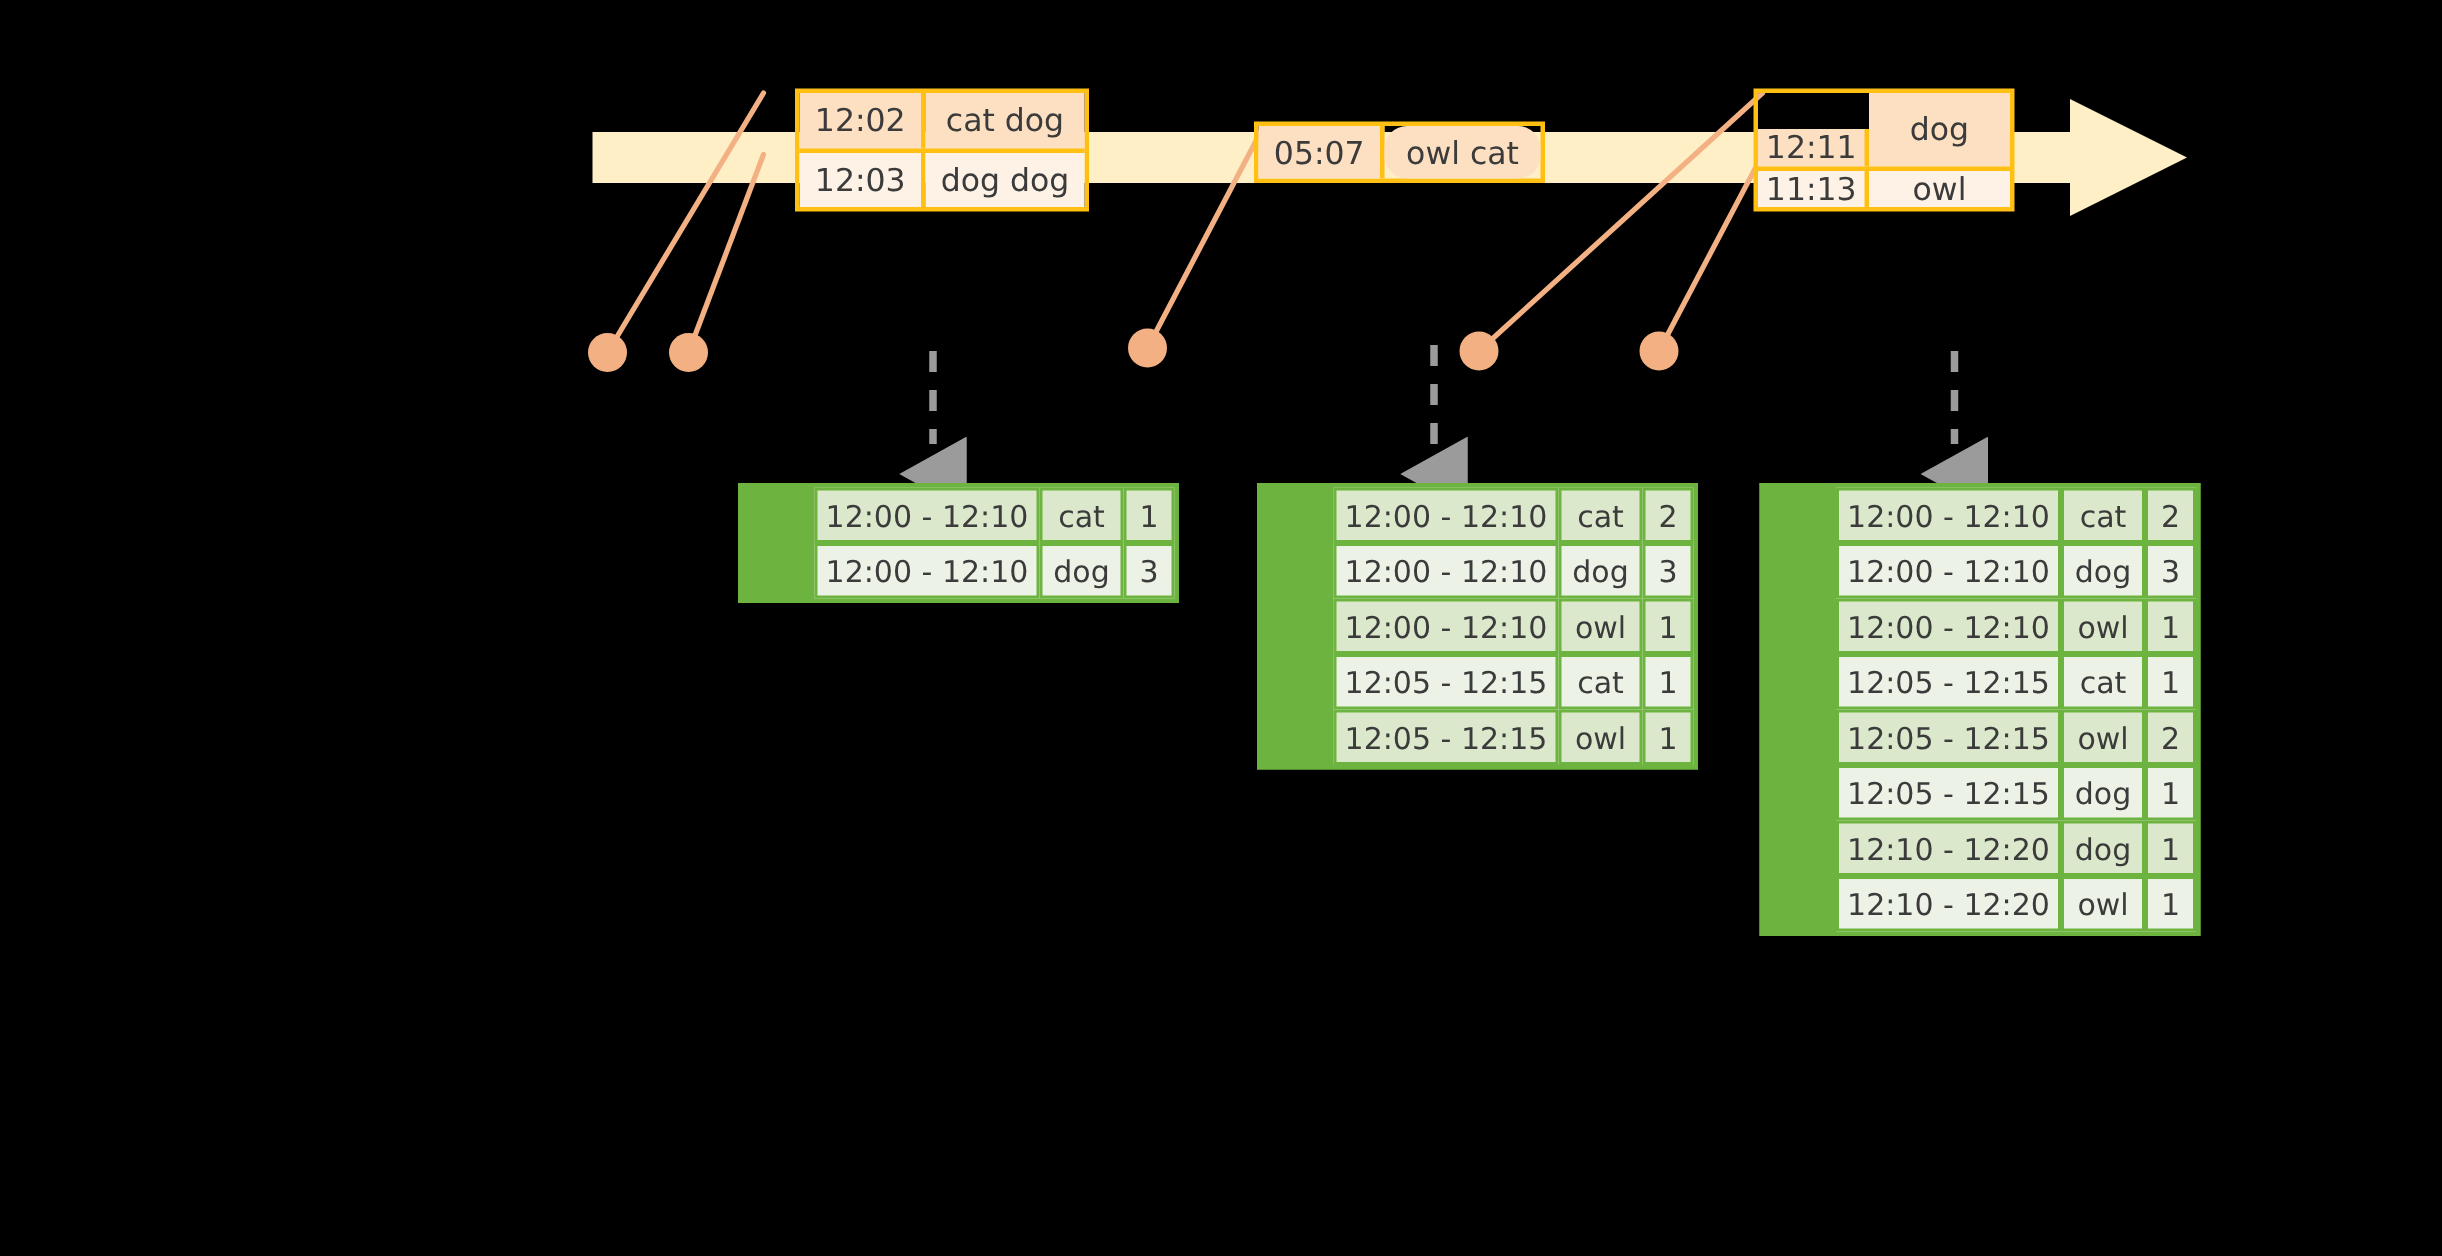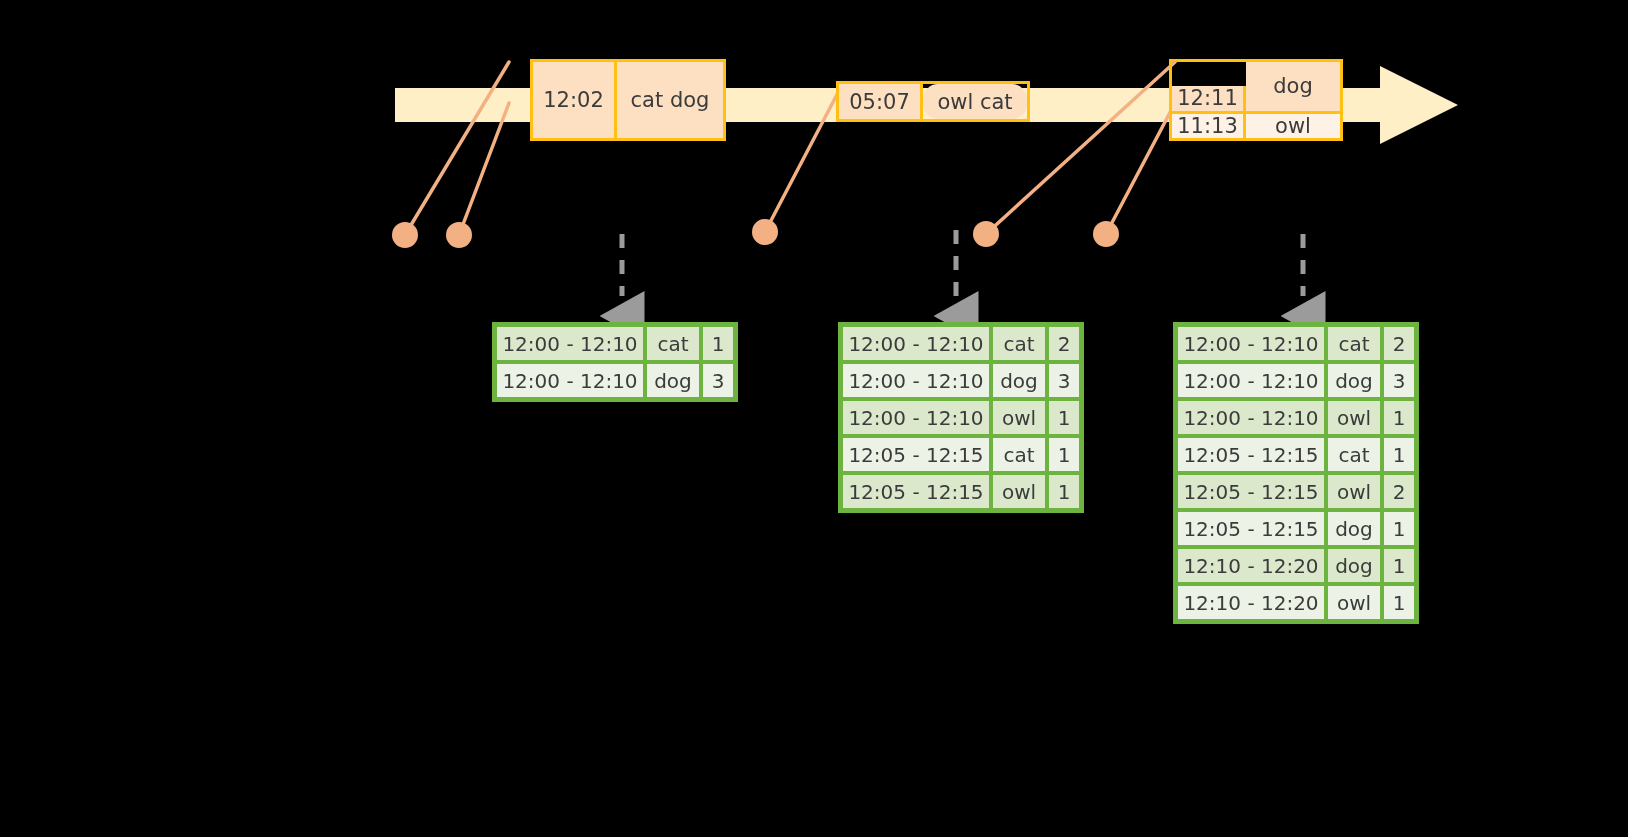--- a/index.html
+++ b/index.html
@@ -17,21 +17,21 @@
   .ev-time{display:flex;align-items:center;justify-content:center;
            box-sizing:border-box;border-right:3px solid #FFC013;
            font-size:21px;color:#3b3b3b;}
   .ev-val{display:flex;align-items:center;justify-content:center;
           box-sizing:border-box;font-size:21px;color:#3b3b3b;}
   .tone-a .ev-time,.tone-a .ev-val{background:#FDE0C2;}
   .tone-b .ev-time,.tone-b .ev-val{background:#FEF2E6;}
 
   
   .result-table{position:absolute;border:3px solid #6CB33F;box-sizing:border-box;
-                display:flex;flex-direction:column;z-index:6;background:#6CB33F;}
+                display:flex;flex-direction:column;z-index:6;background:#6CB33F;padding-left:48px;}
   .res-row{display:flex;height:37px;}
   .res-cell{display:flex;align-items:center;justify-content:center;
             box-sizing:border-box;font-size:20px;color:#3b3b3b;
             border:2px solid #6CB33F;}
   .res-row.shade .res-cell{background:#DBE8CB;}
   .res-row.light .res-cell{background:#EDF2E6;}
   .c-win{flex:0 0 auto;}
   .c-key{flex:0 0 auto;}
   .c-cnt{flex:0 0 auto;}
 </style>
@@ -68,20 +68,24 @@
         <line x1="956" y1="230" x2="956" y2="296" stroke="#9B9B9B" stroke-width="5" stroke-dasharray="14 12" marker-end="url(#dash-head)"></line>
         <line x1="1303" y1="234" x2="1303" y2="296" stroke="#9B9B9B" stroke-width="5" stroke-dasharray="14 12" marker-end="url(#dash-head)"></line>
       </g>
   </svg>
 
   <div id="event-box-host">
       <div class="event-box" style="left: 530px; top: 59px; width: 196px; height: 82px;">
         <div class="event-row tone-a">
           <div class="ev-time" style="flex: 0 0 84px;">12:02</div>
           <div class="ev-val" style="flex: 1 1 auto;">cat dog</div>
+        </div>
+        <div class="event-row tone-b">
+          <div class="ev-time" style="flex: 0 0 84px;">12:03</div>
+          <div class="ev-val" style="flex: 1 1 auto;">dog dog</div>
         </div>
       </div>
       <div class="event-box" style="left: 836px; top: 81px; width: 194px; height: 41px;">
         <div class="event-row tone-a">
           <div class="ev-time" style="flex: 0 0 84px;">05:07</div>
           <div class="ev-val" style="flex: 1 1 auto; border-radius: 15px;">owl cat</div>
         </div>
       </div>
       <div class="event-box" style="left: 1169px; top: 59px; width: 174px; height: 82px;">
         <div class="event-row tone-a">

